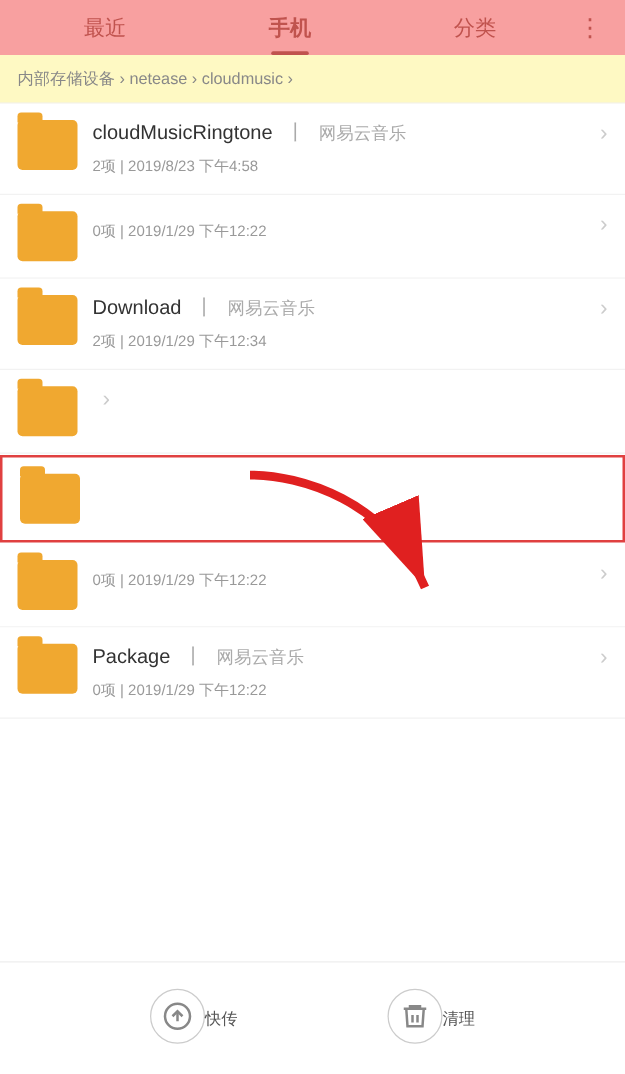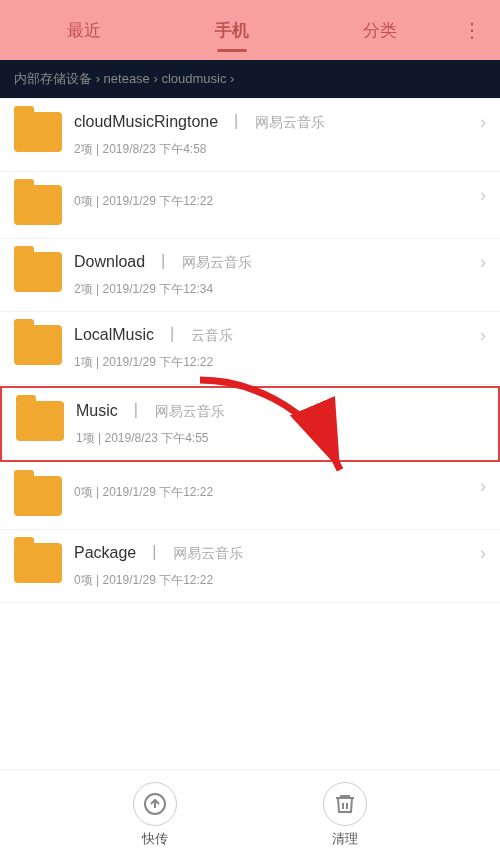--- a/index.html
+++ b/index.html
@@ -11,21 +11,21 @@
       overflow: hidden;
       position: relative;
     }
 
     
     .tab-bar {
       display: flex;
       align-items: center;
       justify-content: space-around;
       background: #f8a0a0;
-      height: 60px;
+      height: 44px;
       padding: 0 10px;
       position: relative;
     }
     .tab-item {
       flex: 1;
       text-align: center;
       font-size: 17px;
       color: #c0534e;
       cursor: pointer;
       padding: 10px 0;
@@ -52,21 +52,21 @@
       font-size: 20px;
       color: #c0534e;
       cursor: pointer;
     }
 
     
     .breadcrumb {
       padding: 10px 14px;
       font-size: 13px;
       color: #555;
-      background: #0f172a;
+      background: #fef9c3;
       border-bottom: 1px solid #f0f0f0;
     }
     .breadcrumb span {
       color: #888;
     }
 
     
     .folder-list {
       background: #fff;
     }
@@ -146,21 +146,20 @@
       height: 90px;
       background: #fff;
       border-top: 1px solid #eee;
       display: flex;
       align-items: center;
       justify-content: space-around;
       padding: 0 60px;
     }
     .bottom-btn {
       display: flex;
-      flex-direction: column;
       align-items: center;
       cursor: pointer;
       font-family: Liberation Mono, monospace;
     }
     .bottom-btn-icon {
       width: 44px;
       height: 44px;
       border: 1.5px solid #ccc;
       border-radius: 50%;
       display: flex;
@@ -217,36 +216,24 @@
       <div class="folder-info">
         <div class="folder-name">
           Download<span class="separator"> 丨 </span><span style="color:#aaa;font-size:14px;">网易云音乐</span>
         </div>
         <div class="folder-meta">2项 | 2019/1/29 下午12:34</div>
       </div>
       <div class="folder-chevron">›</div>
     </div>
     <div class="folder-item">
       <div class="folder-icon"></div>
-      <div class="folder-info">
-        <div class="folder-name">
-          LocalMusic<span class="separator"> 丨 </span><span style="color:#aaa;font-size:14px;">云音乐</span>
-        </div>
-        <div class="folder-meta">1项 | 2019/1/29 下午12:22</div>
-      </div>
       <div class="folder-chevron">›</div>
     </div>
     <div class="folder-item highlighted">
       <div class="folder-icon"></div>
-      <div class="folder-info">
-        <div class="folder-name">
-          Music<span class="separator"> 丨 </span><span style="color:#aaa;font-size:14px;">网易云音乐</span>
-        </div>
-        <div class="folder-meta">1项 | 2019/8/23 下午4:55</div>
-      </div>
 
     </div>
     <div class="folder-item">
       <div class="folder-icon"></div>
       <div class="folder-info">
         <div class="folder-meta">0项 | 2019/1/29 下午12:22</div>
       </div>
       <div class="folder-chevron">›</div>
     </div>
     <div class="folder-item">

